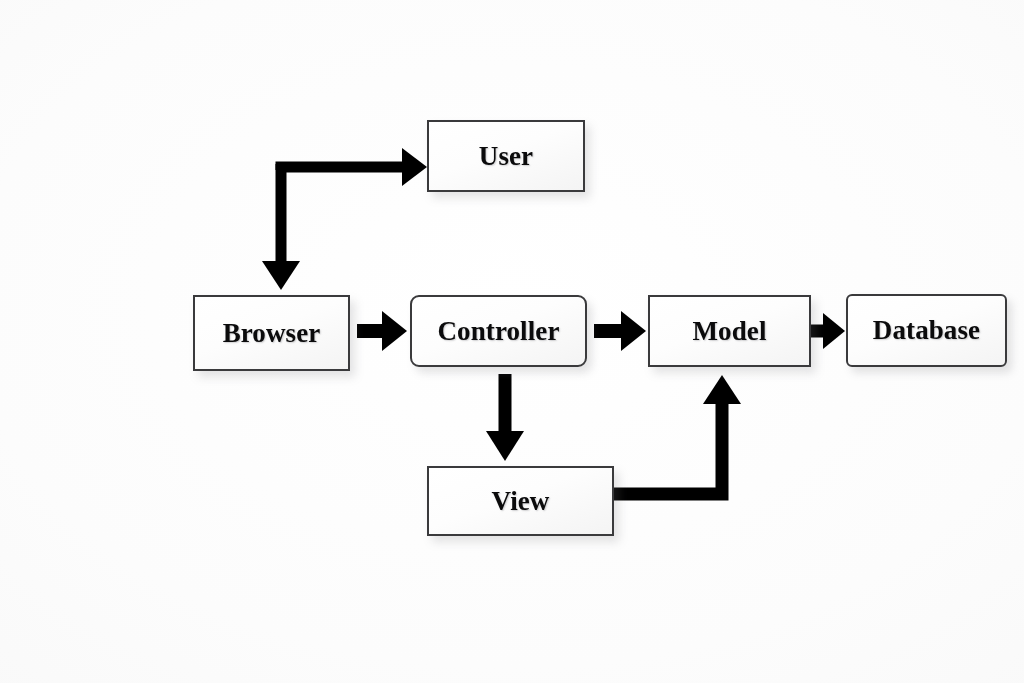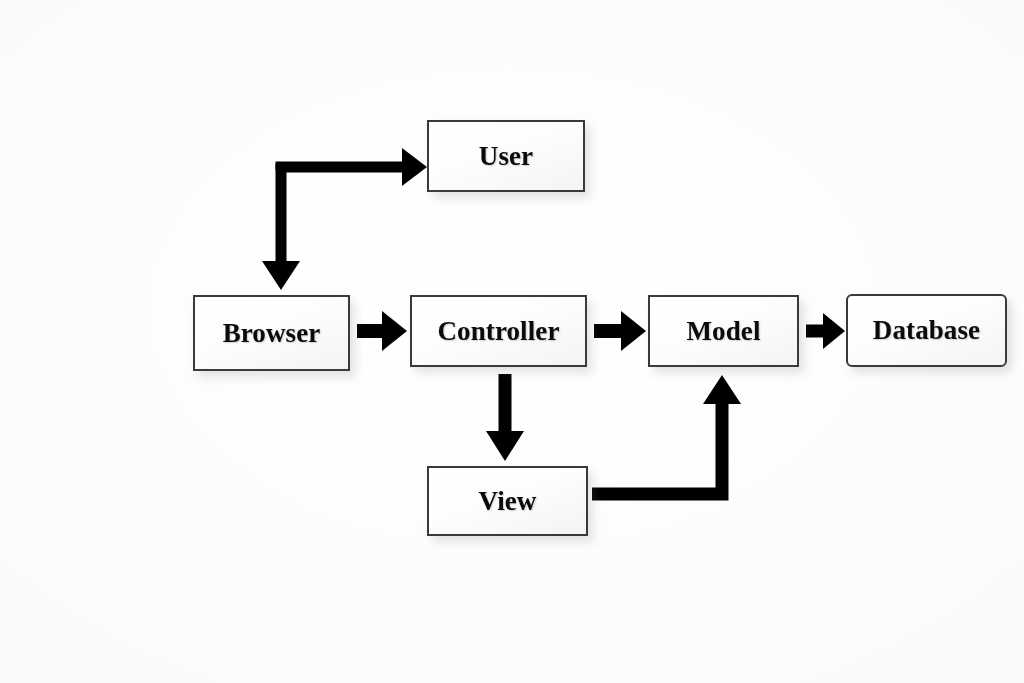--- a/index.html
+++ b/index.html
@@ -93,29 +93,29 @@
   </svg>
 
   <div class="node" style="left:427px; top:120px; width:158px; height:72px;">
     <span class="label">User</span>
   </div>
 
   <div class="node" style="left:193px; top:295px; width:157px; height:76px;">
     <span class="label">Browser</span>
   </div>
 
-  <div class="node" style="left:410px; top:295px; width:177px; height:72px;">
+  <div class="node" style="left:410px; top:295px; width:177px; height:72px;border-radius:9px;">
     <span class="label">Controller</span>
   </div>
 
-  <div class="node" style="left:648px; top:295px; width:151px; height:72px;">
+  <div class="node" style="left:648px; top:295px; width:163px; height:72px;">
     <span class="label">Model</span>
   </div>
 
   <div class="node" style="left:846px; top:294px; width:161px; height:73px;border-radius:6px;">
     <span class="label">Database</span>
   </div>
 
-  <div class="node" style="left:427px; top:466px; width:161px; height:70px;">
+  <div class="node" style="left:427px; top:466px; width:187px; height:70px;">
     <span class="label">View</span>
   </div>
 
 </div>
 
 </body></html>

